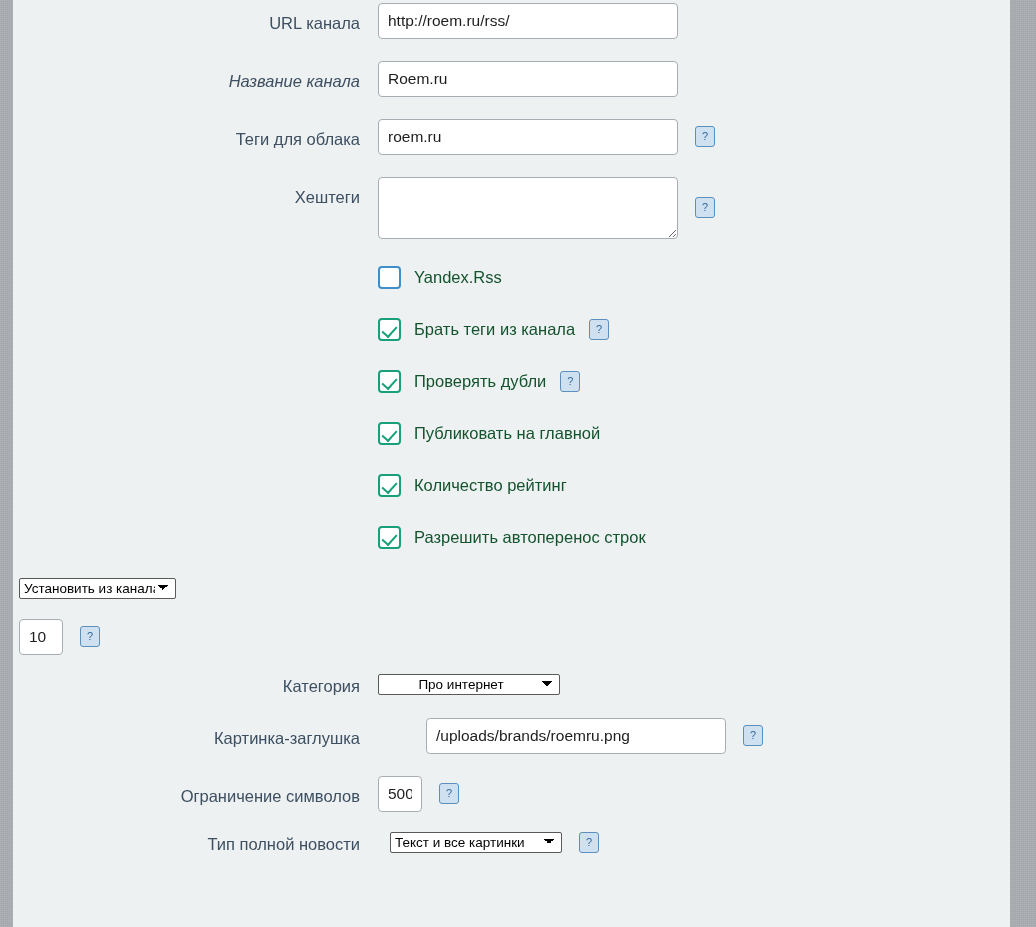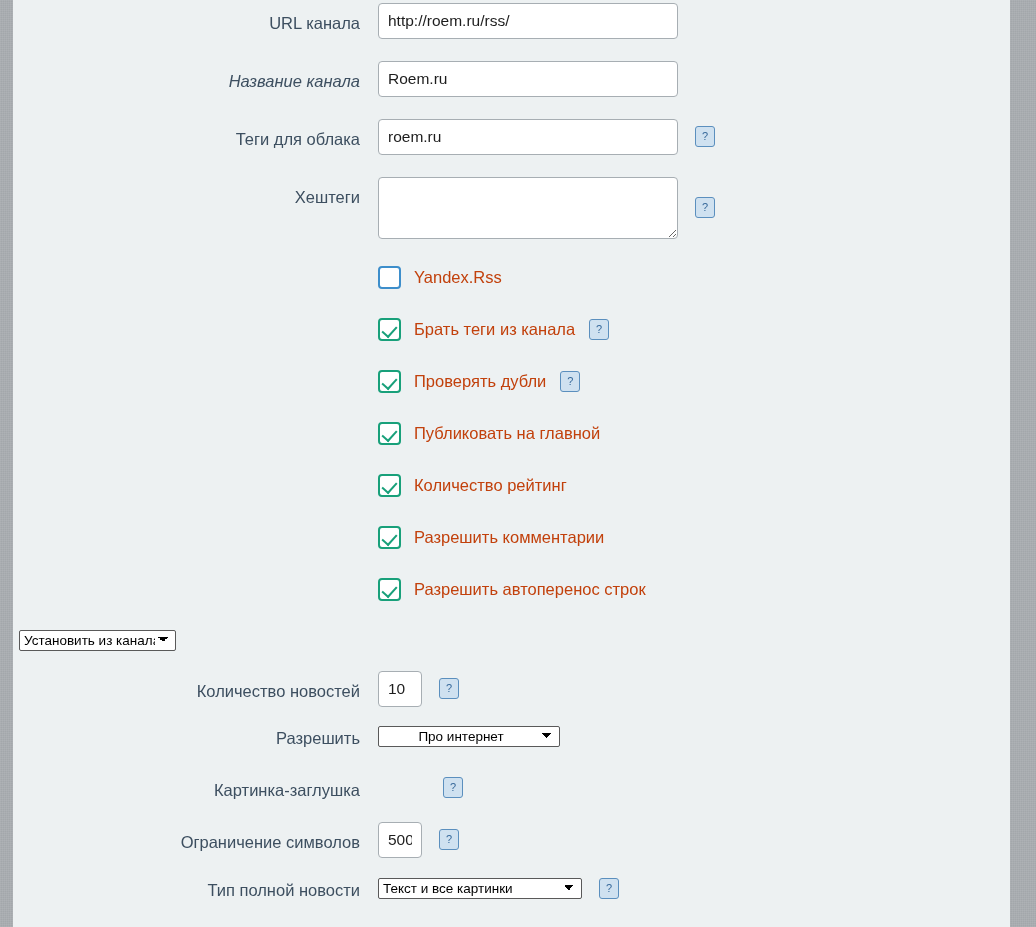--- a/index.html
+++ b/index.html
@@ -107,21 +107,21 @@
       linear-gradient(45deg, transparent 50%, #000 50%),
       linear-gradient(135deg, #000 50%, transparent 50%);
     background-position:
       calc(100% - 12px) calc(50% - 1px),
       calc(100% - 7px) calc(50% - 1px);
     background-size: 5px 5px, 5px 5px;
     background-repeat: no-repeat;
   }
   select.sel.w-date { width: 157px; }
   select.sel.w-cat  { width: 182px; text-align: center; text-align-last: center; }
-  select.sel.w-type { width: 204px; }
+  select.sel.w-type { width: 172px; margin-left: 12px; }
 
   
   .help {
     width: 20px;
     height: 21px;
     border: 1px solid #5b8fbe;
     border-radius: 3px;
     background: #cfe1f0;
     color: #37699b;
     font-size: 11px;
@@ -152,21 +152,21 @@
     content: "";
     position: absolute;
     left: 5px; top: 3px;
     width: 7px; height: 12px;
     border: solid #18a07a;
     border-width: 0 2.2px 2.2px 0;
     transform: rotate(42deg);
   }
   .cb-lbl {
     margin-left: 13px;
-    color: #c2410c;
+    color: #14532d;
     font-size: 16.5px;
     white-space: nowrap;
   }
   .cb-help { margin-left: 14px; }
 </style>
 </head>
 <body>
 
 <div id="page">
   <div id="content">
@@ -237,64 +237,57 @@
       </div>
 
       <div class="row" style="margin-top:29px;">
         <div class="lbl-col"></div>
         <div class="fld-col cb-row">
           <div class="cb on"></div>
           <div class="cb-lbl">Количество рейтинг</div>
         </div>
       </div>
 
-      <div class="row" style="margin-top:29px;">
-        <div class="lbl-col"></div>
-        <div class="fld-col cb-row">
-          <div class="cb on"></div>
-          <div class="cb-lbl">Разрешить комментарии</div>
-        </div>
-      </div>
 
       <div class="row" style="margin-top:29px;">
         <div class="lbl-col"></div>
         <div class="fld-col cb-row">
           <div class="cb on"></div>
           <div class="cb-lbl">Разрешить автоперенос строк</div>
         </div>
       </div>
 
       <div class="row" style="margin-top:29px;">
         <div class="fld-col">
           <select class="sel w-date">
             <option>Установить из канала</option>
           </select>
         </div>
       </div>
 
       <div class="row" style="margin-top:20px;">
-        <div class="lbl-col" style="padding-top:10px;">Количество новостей</div>
         <div class="fld-col">
           <input class="txt narrow" type="text" value="10" style="">
           <div class="help" style="margin-left:17px; margin-top:7px;">?</div>
         </div>
       </div>
 
       <div class="row" style="margin-top:19px;">
-        <div class="lbl-col" style="padding-top:2px;">Разрешить</div>
+        <div class="lbl-col" style="padding-top:2px;">Категория</div>
         <div class="fld-col">
           <select class="sel w-cat">
             <option>Про интернет</option>
           </select>
         </div>
       </div>
 
       <div class="row" style="margin-top:21px;gap:48px;">
         <div class="lbl-col" style="padding-top:10px;">Картинка-заглушка</div>
         <div class="fld-col">
+          <input class="txt" type="text" value="/uploads/brands/roemru.png" style="">
           <div class="help" style="margin-left:17px; margin-top:7px;">?</div>
         </div>
       </div>
 
       <div class="row" style="margin-top:22px;">
         <div class="lbl-col" style="padding-top:10px;">Ограничение символов</div>
         <div class="fld-col">
           <input class="txt narrow" type="text" value="500" style="">
           <div class="help" style="margin-left:17px; margin-top:7px;">?</div>
         </div>

